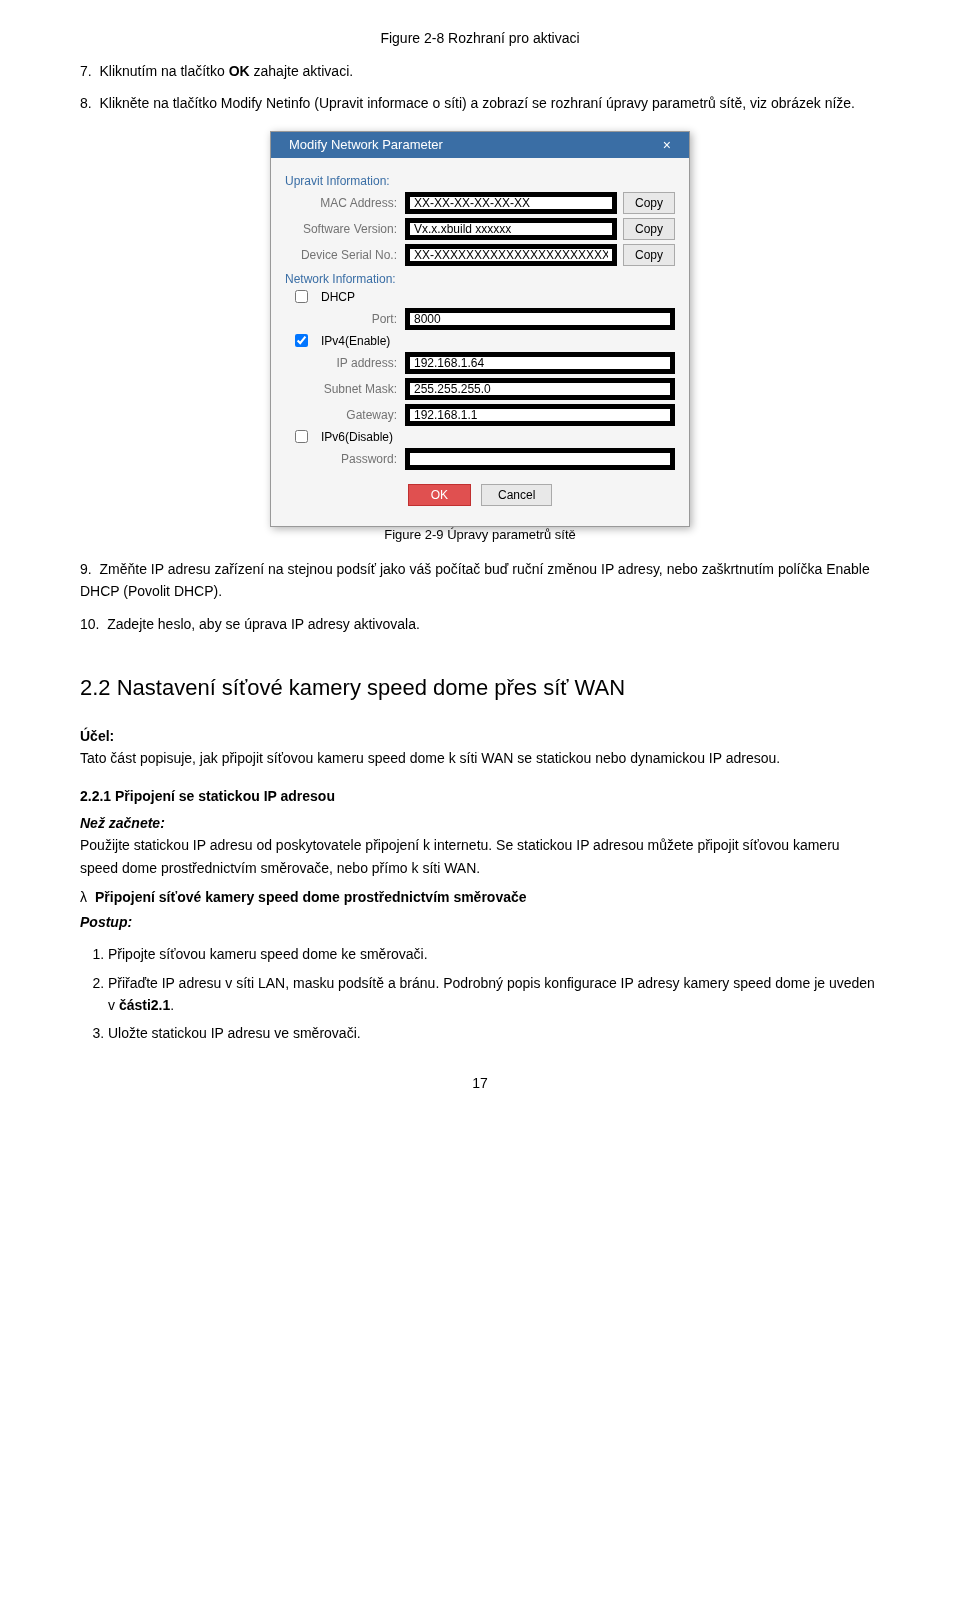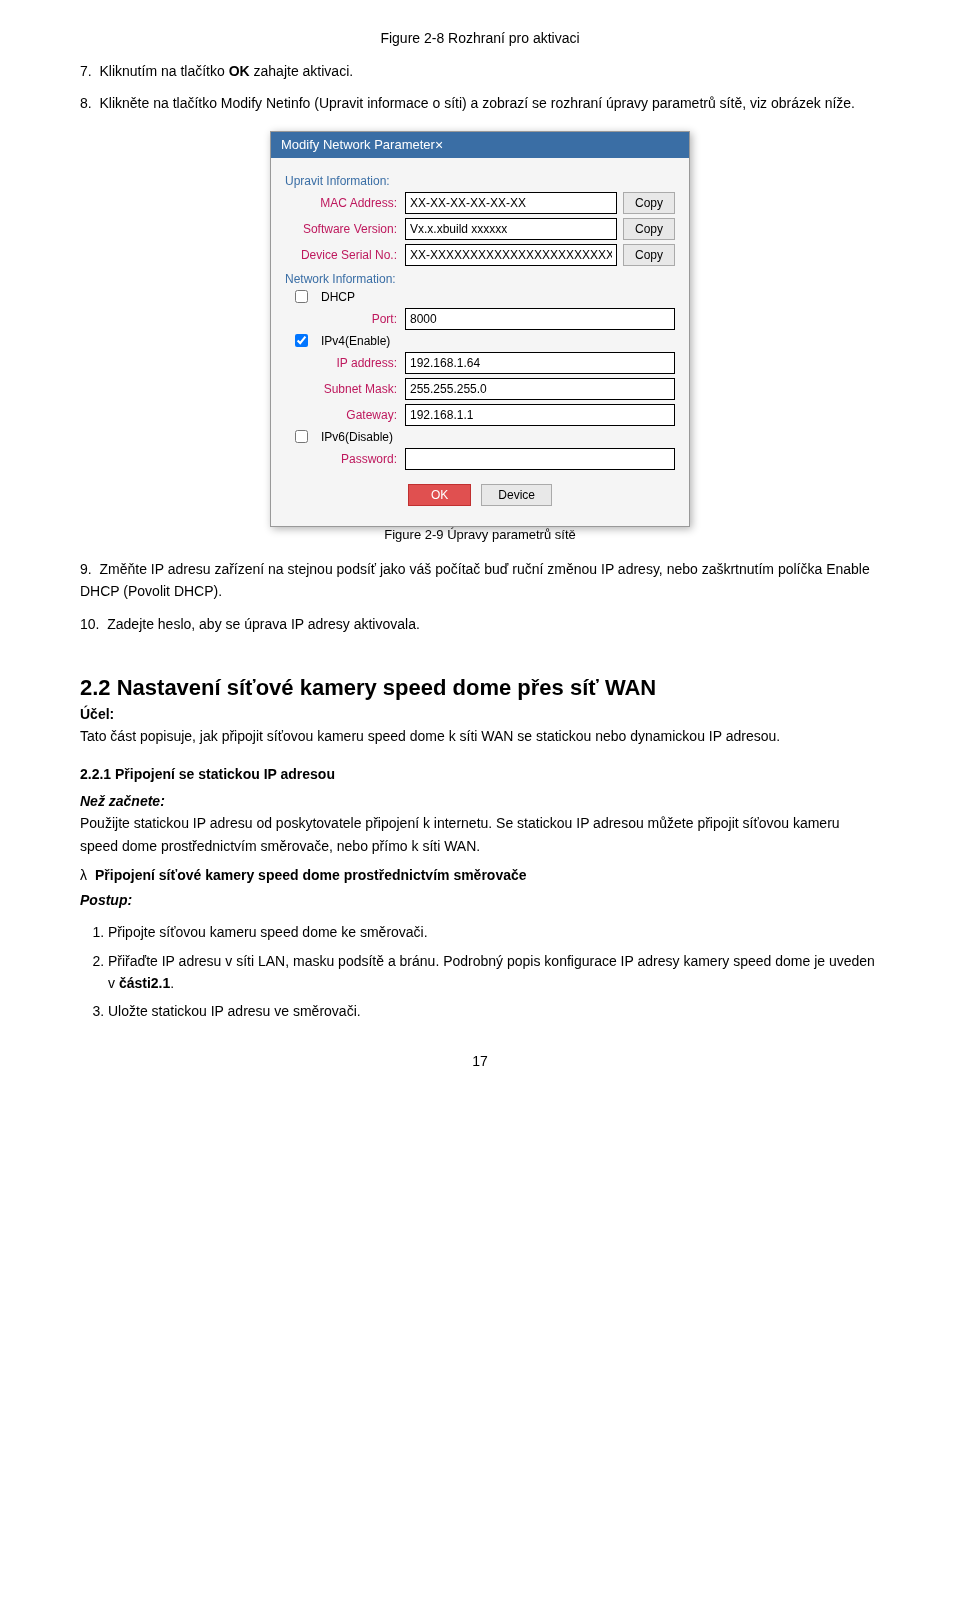--- a/index.html
+++ b/index.html
@@ -38,23 +38,23 @@
     .dialog {
       border: 1px solid #999;
       background: #f0f0f0;
       width: 420px;
       box-shadow: 2px 2px 8px rgba(0,0,0,0.3);
     }
     .dialog-titlebar {
       background: #3a6ea5;
       color: #fff;
       font-size: 13px;
-      padding: 5px 10px;
-      display: flex;
-      justify-content: flex-start;
+      padding: 5px 18px;
+      display: flex;
+      justify-content: space-between;
       align-items: center;
     }
     .dialog-titlebar-close {
       color: #fff;
       font-size: 14px;
       cursor: pointer;
     }
     .dialog-body {
       padding: 10px 14px 14px 14px;
       background: #f5f5f5;
@@ -66,28 +66,28 @@
       margin-top: 6px;
     }
     .dialog-row {
       display: flex;
       align-items: center;
       margin-bottom: 4px;
     }
     .dialog-row-label {
       width: 120px;
       font-size: 12px;
-      color: #be185d;
+      color: #737373;
       text-align: right;
       padding-right: 8px;
       flex-shrink: 0;
     }
     .dialog-input {
       flex: 1;
-      border: 1px solid #000000;
+      border: 5px solid #000000;
       background: #fff;
       padding: 2px 4px;
       font-size: 12px;
       height: 22px;
     }
     .copy-btn {
       margin-left: 6px;
       padding: 1px 10px;
       font-size: 12px;
       border: 1px solid #aaa;
@@ -130,22 +130,22 @@
       padding: 3px 16px;
       font-size: 12px;
       cursor: pointer;
     }
     .figure-caption {
       text-align: center;
       font-size: 13px;
     }
     .section-heading {
       font-size: 22px;
-      font-weight: bold;
-      margin: 20px 0 2px 0;
+      font-weight: normal;
+      margin: 20px 0 24px 0;
     }
     .sub-section-heading {
       font-size: 14px;
       font-weight: bold;
       margin: 18px 0 8px 0;
     }
     .italic-label {
       font-style: italic;
       font-weight: bold;
     }
@@ -260,21 +260,21 @@
           <label for="ipv6-cb">IPv6(Disable)</label>
         </div>
 
         <div class="dialog-row">
           <div class="dialog-row-label">Password:</div>
           <input class="dialog-input" type="password" style="">
         </div>
 
         <div class="dialog-footer">
           <button class="ok-btn">OK</button>
-          <button class="cancel-btn">Device</button>
+          <button class="cancel-btn">Cancel</button>
         </div>
       </div>
     </div>
     <div class="figure-caption">Figure 2-9 Úpravy parametrů sítě</div>
   </div>
 
   <div class="step-text">
     <span>9.</span>
     &nbsp;<span>Změňte IP adresu zařízení na stejnou podsíť jako váš počítač buď ruční změnou IP adresy, nebo zaškrtnutím políčka Enable DHCP (Povolit DHCP).</span>
   </div>

